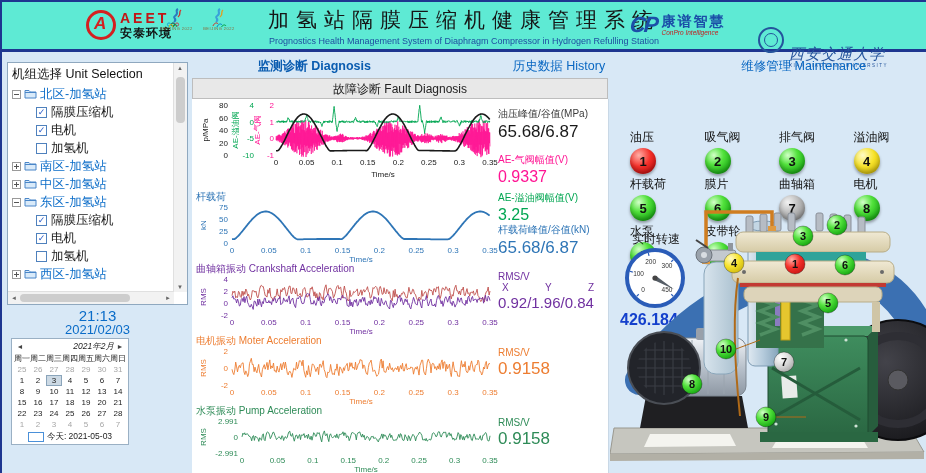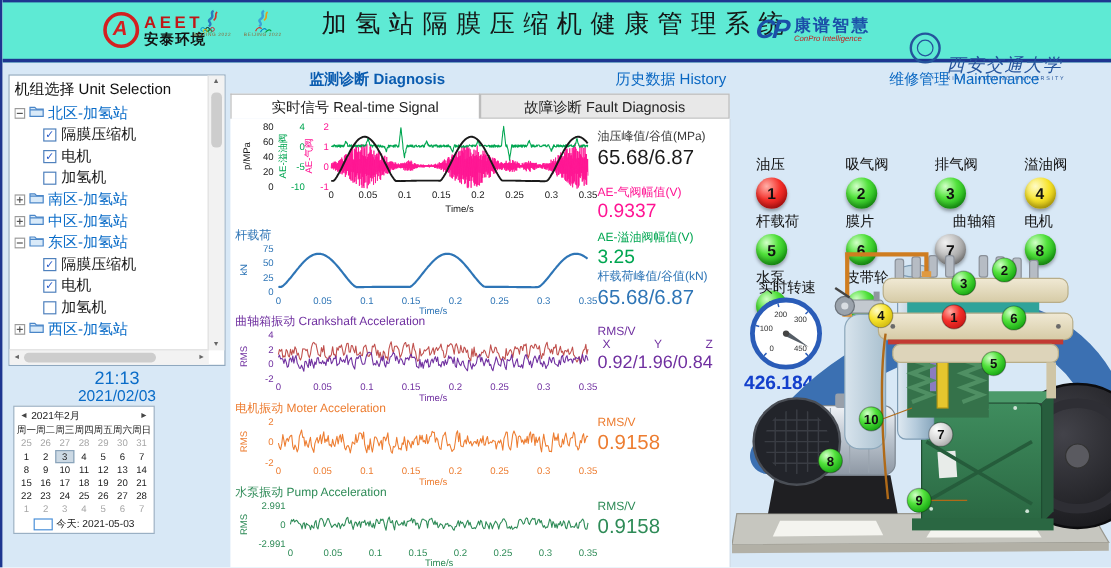--- a/index.html
+++ b/index.html
@@ -56,21 +56,21 @@
   .tchild{margin-left:24px;}
   .cbx{width:11px;height:11px;border:1px solid #4f81bd;box-sizing:border-box;margin-right:4px;background:#fff;font-size:9px;line-height:9px;color:#2458c8;font-weight:bold;text-align:center;flex:0 0 auto;}
   .tleaf{font-size:12.5px;color:#1a1a1a;}
 
   .clock{position:absolute;left:5px;top:307px;width:181px;text-align:center;font-size:15px;color:#0a6cc8;}
   .dateline{position:absolute;left:5px;top:322px;width:181px;text-align:center;font-size:13px;color:#0a6cc8;}
 
   .calendar{position:absolute;left:9px;top:338px;width:118px;background:#fff;border:1px solid #9ab0c4;box-sizing:border-box;padding:1px 2px;font-size:8.5px;color:#222;}
   .cal-head{display:flex;align-items:center;height:13px;}
   .cal-arrow{width:12px;text-align:center;color:#444;font-size:7px;cursor:pointer;}
-  .cal-title{flex:1;text-align:left;font-size:8.5px;}
+  .cal-title{flex:1;text-align:right;font-size:8.5px;font-style:italic;}
   .cal-grid{display:grid;grid-template-columns:repeat(7,1fr);}
   .cal-cell{height:11px;line-height:11px;text-align:center;font-size:8px;cursor:pointer;}
   .cal-cell.head{color:#222;font-size:8px;}
   .cal-cell.muted{color:#a6a6a6;}
   .cal-cell.sel{background:#ccd9e4;border:1px solid #8aa4ba;box-sizing:border-box;line-height:9px;}
   .cal-foot{display:flex;align-items:center;gap:3px;height:13px;justify-content:center;}
   .cal-foot .todaybox{width:14px;height:8px;border:1px solid #4a90d9;}
 
   
   .subtabs{position:absolute;left:190px;top:78px;width:416px;height:21px;display:flex;}
@@ -134,20 +134,21 @@
         <g transform="translate(7,15)">
           <path d="M0,4 C1,1 4,0 5,2" stroke="#d0342c" fill="none" stroke-width="1"></path>
           <path d="M4,5 C5,2 8,1 9,3" stroke="#0085C7" fill="none" stroke-width="1"></path>
           <path d="M8,6 C9,3 12,2 13,4" stroke="#009F3D" fill="none" stroke-width="1"></path>
         </g>
       </svg>
       <div class="oly-cap">BEIJING 2022</div>
     </div>
     <div class="title-wrap">
       <div class="app-title">加氢站隔膜压缩机健康管理系统</div>
+      <div class="app-subtitle">Prognostics Health Management System of Diaphragm Compressor in Hydrogen Refulling Station</div>
     </div>
     <div class="conpro">
       <span class="cp-glyph">CP</span>
       <div class="cp-txt">
         <span class="cp-cn">康谱智慧</span>
         <span class="cp-en">ConPro Intelligence</span>
       </div>
     </div>
     <div class="xjtu">
       <div class="xjtu-em"></div>
@@ -303,21 +304,20 @@
         <span class="cal-cell muted">6</span>
         <span class="cal-cell muted">7</span>
       </div>
     <div class="cal-foot">
       <span class="todaybox"></span>
       <span>今天: 2021-05-03</span>
     </div>
   </div>
 
   <div class="subtabs" id="subtabs">
-      <div class="subtab active">实时信号 Real-time Signal</div>
       <div class="subtab">故障诊断 Fault Diagnosis</div>
     </div>
   <div class="chart-panel" id="chart-panel">
       <div class="readout" style="top: 8px;">
         <div class="rlabel" style="color: rgb(58, 58, 58);">油压峰值/谷值(MPa)</div>
         <div class="rvalue big" style="color: rgb(26, 26, 26);">65.68/6.87</div>
       </div>
       <div class="readout" style="top: 54px;">
         <div class="rlabel" style="color: rgb(255, 20, 147);">AE-气阀幅值(V)</div>
         <div class="rvalue" style="color: rgb(255, 20, 147);">0.9337</div>
@@ -465,21 +465,21 @@
           <div class="led yellow">4</div>
         </div>
         <div class="ind" style="left: 14px; top: 85px;">
           <div class="ind-label">杆载荷</div>
           <div class="led green">5</div>
         </div>
         <div class="ind" style="left: 88.5px; top: 85px;">
           <div class="ind-label">膜片</div>
           <div class="led green">6</div>
         </div>
-        <div class="ind" style="left: 163px; top: 85px; text-align: center;">
+        <div class="ind" style="left: 163px; top: 85px;">
           <div class="ind-label">曲轴箱</div>
           <div class="led gray">7</div>
         </div>
         <div class="ind" style="left: 237.5px; top: 85px;">
           <div class="ind-label">电机</div>
           <div class="led green">8</div>
         </div>
         <div class="ind" style="left: 14px; top: 132px;">
           <div class="ind-label">水泵</div>
           <div class="led green">9</div>

